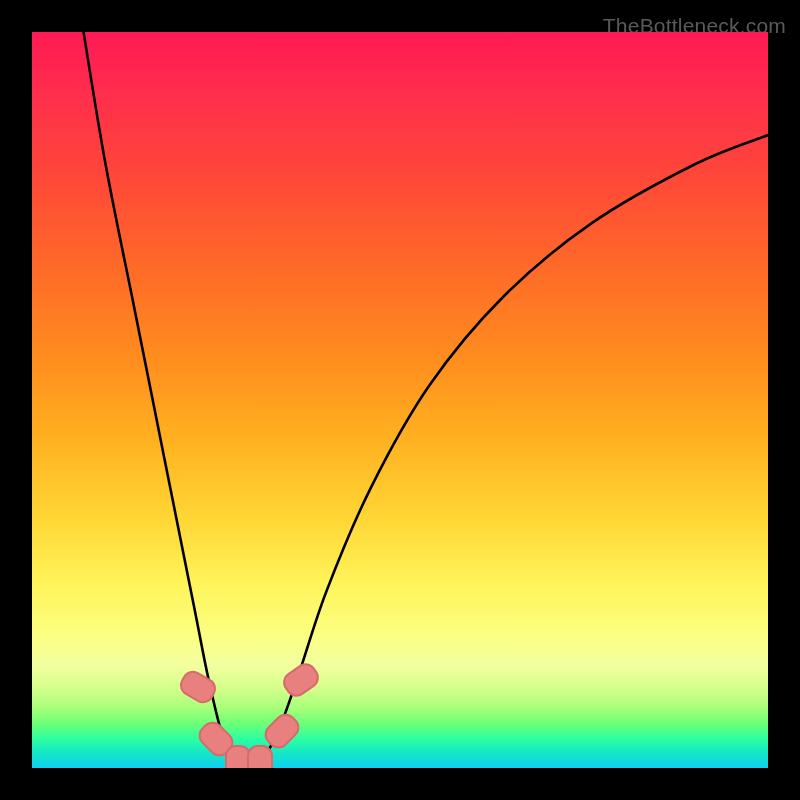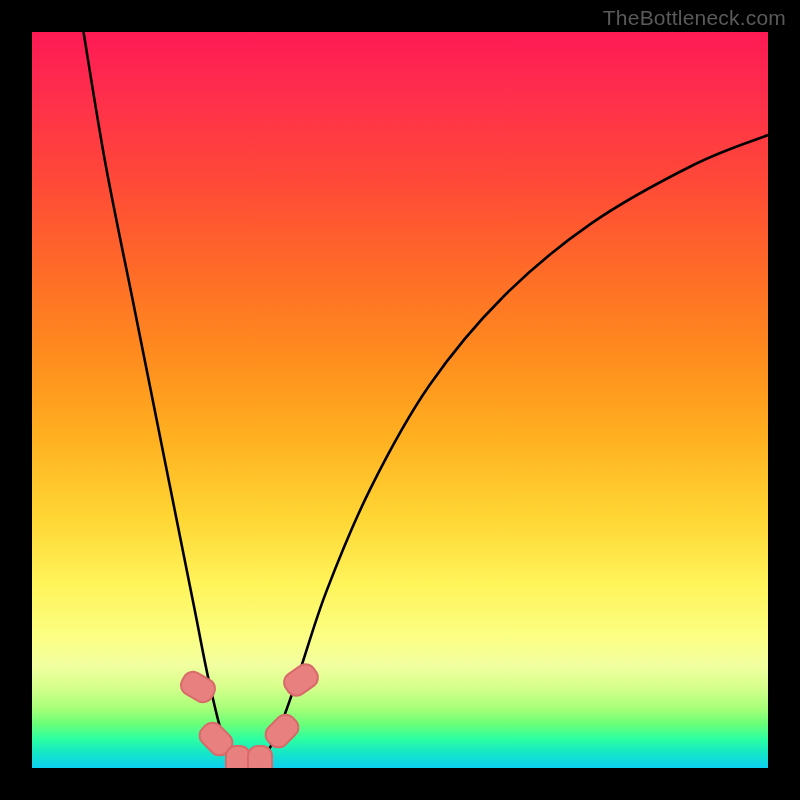--- a/index.html
+++ b/index.html
@@ -35,21 +35,21 @@
   .marker{
     position:absolute;
     width:22px;height:32px;
     border-radius:11px;
     background:#e98080;
     border:2px solid #d86a6a;
     transform:translate(-50%,-50%);
   }
   .watermark{
     position:absolute;
-    top:6px;right:14px;
+    top:14px;right:14px;
     font:500 21px Arial, Helvetica, sans-serif;
     color:#5a5a5a;
     letter-spacing:0.2px;
   }
 </style>
 </head>
 <body>
 
 <div class="frame">
 

